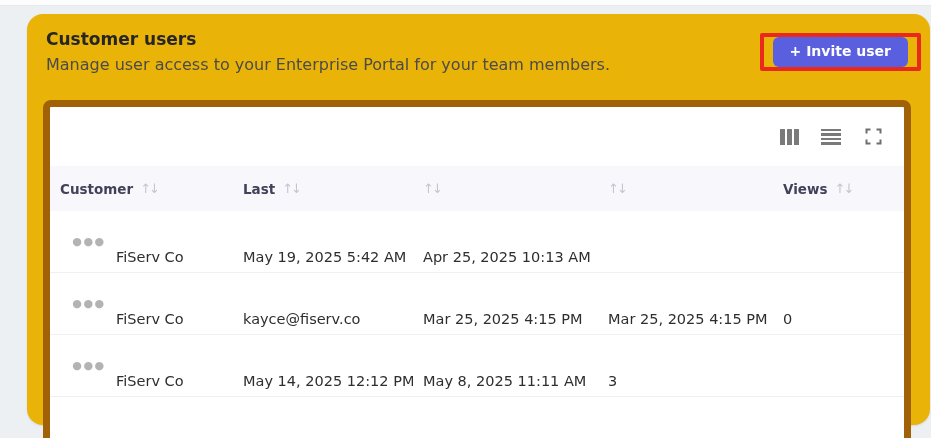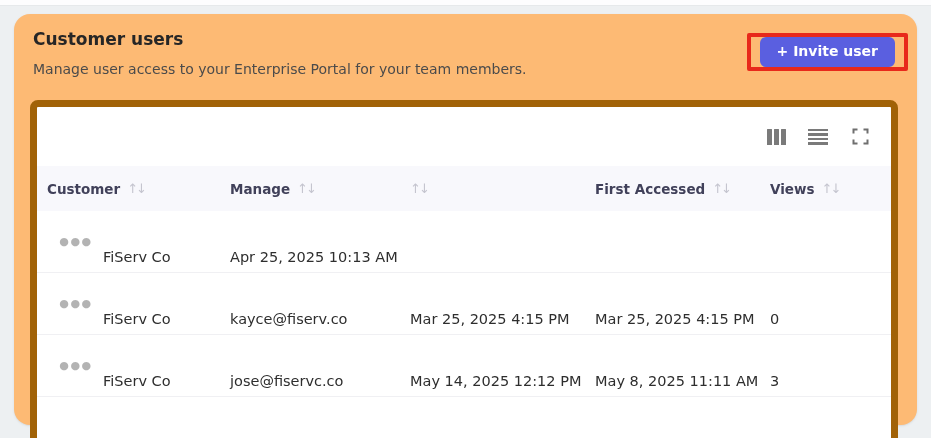--- a/index.html
+++ b/index.html
@@ -10,42 +10,42 @@
     position: relative;
     overflow: hidden;
   }
   .top-strip {
     height: 6px;
     background: #fdfdfe;
     border-bottom: 1px solid #e6e9eb;
   }
   .card {
     position: absolute;
-    left: 14px; top: 14px;
+    left: 27px; top: 14px;
     width: 903px; height: 411px;
-    background: #fdba74;
+    background: #eab308;
     border-radius: 16px;
     box-shadow: 0 1px 3px rgba(0,0,0,0.07), 0 1px 1px rgba(0,0,0,0.03);
   }
   .card-header {
     display: flex;
     justify-content: space-between;
     align-items: flex-start;
     padding: 13px 9px 0 19px;
   }
   .page-title {
     font-size: 17px;
     font-weight: 700;
     color: #262626;
     line-height: 1.45;
   }
   .page-subtitle {
-    font-size: 14px;
+    font-size: 16px;
     color: #4b4b4b;
-    margin-top: 9px;
+    margin-top: 3px;
   }
   .highlight-box {
     border: 4px solid #e8291b;
     border-radius: 2px;
     padding: 0 9px;
     margin-top: 6px;
   }
   .invite-btn {
     background: #5a5fe0;
     color: #ffffff;
@@ -204,55 +204,54 @@
         </svg>
       </button>
     </div>
 
     <div class="grid-head">
       <button class="th first">
         <span>Customer</span>
         <span class="sort-glyph">↑↓</span>
       </button>
       <button class="th">
-        <span>Manage</span>
-        <span class="sort-glyph">↑↓</span>
-      </button>
-      <button class="th">
-        <span class="sort-glyph">↑↓</span>
-      </button>
-      <button class="th">
-        <span>First Accessed</span>
+        <span>Last</span>
+        <span class="sort-glyph">↑↓</span>
+      </button>
+      <button class="th">
+        <span class="sort-glyph">↑↓</span>
+      </button>
+      <button class="th">
         <span class="sort-glyph">↑↓</span>
       </button>
       <button class="th">
         <span>Views</span>
         <span class="sort-glyph">↑↓</span>
       </button>
     </div>
 
     <div class="grid-row">
       <button class="row-menu-btn">●●●</button>
       <div class="td">FiServ Co</div>
+      <div class="td">May 19, 2025 5:42 AM</div>
       <div class="td">Apr 25, 2025 10:13 AM</div>
     </div>
 
     <div class="grid-row">
       <button class="row-menu-btn">●●●</button>
       <div class="td">FiServ Co</div>
       <div class="td">kayce@fiserv.co</div>
       <div class="td">Mar 25, 2025 4:15 PM</div>
       <div class="td">Mar 25, 2025 4:15 PM</div>
       <div class="td">0</div>
     </div>
 
     <div class="grid-row">
       <button class="row-menu-btn">●●●</button>
       <div class="td">FiServ Co</div>
-      <div class="td">jose@fiservc.co</div>
       <div class="td">May 14, 2025 12:12 PM</div>
       <div class="td">May 8, 2025 11:11 AM</div>
       <div class="td">3</div>
     </div>
 
     <div class="hscrollbar">
       <div class="thumb"></div>
     </div>
 
   </div>

